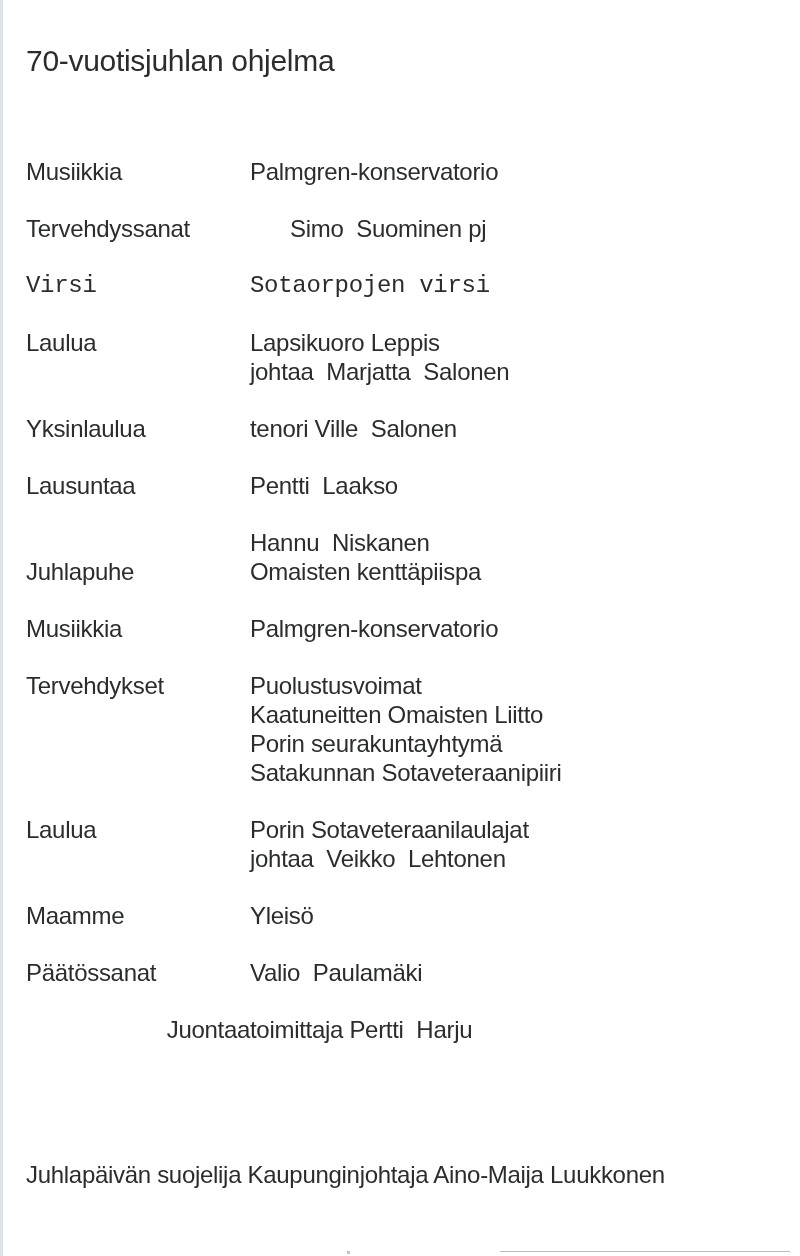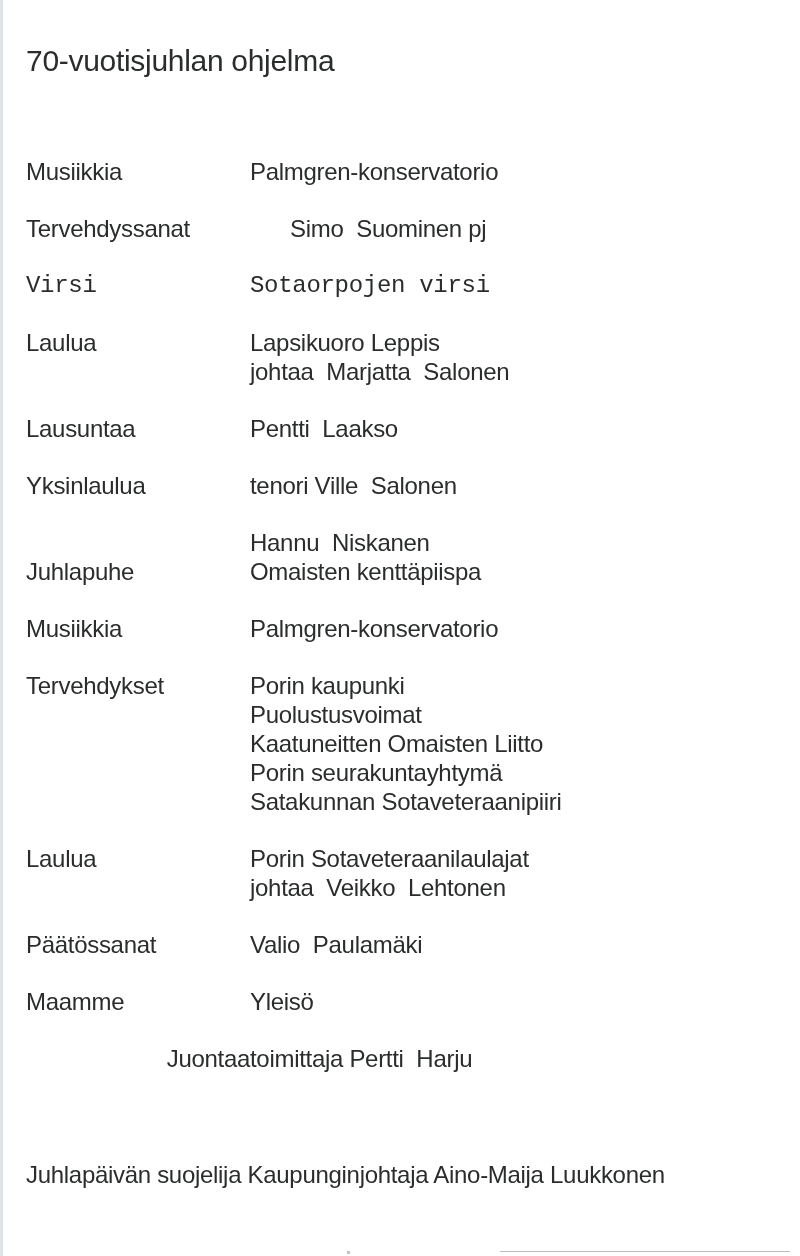--- a/index.html
+++ b/index.html
@@ -105,71 +105,70 @@
       </div>
     </div>
     <div class="row" style="margin-bottom: 28px;">
       <div class="label">Laulua</div>
       <div class="values">
         <span>Lapsikuoro Leppis</span>
         <span>johtaa  Marjatta  Salonen</span>
       </div>
     </div>
     <div class="row" style="margin-bottom: 28px;">
+      <div class="label">Yksinlaulua</div>
+      <div class="values">
+        <span>tenori Ville  Salonen</span>
+      </div>
+    </div>
+    <div class="row" style="margin-bottom: 28px;">
       <div class="label">Lausuntaa</div>
       <div class="values">
         <span>Pentti  Laakso</span>
-      </div>
-    </div>
-    <div class="row" style="margin-bottom: 28px;">
-      <div class="label">Yksinlaulua</div>
-      <div class="values">
-        <span>tenori Ville  Salonen</span>
       </div>
     </div>
     <div class="row" style="margin-bottom: 28px; align-items: flex-end;">
       <div class="label">Juhlapuhe</div>
       <div class="values">
         <span>Hannu  Niskanen</span>
         <span>Omaisten kenttäpiispa</span>
       </div>
     </div>
     <div class="row" style="margin-bottom: 28px;">
       <div class="label">Musiikkia</div>
       <div class="values">
         <span>Palmgren-konservatorio</span>
       </div>
     </div>
     <div class="row" style="margin-bottom: 28px;">
       <div class="label">Tervehdykset</div>
       <div class="values">
-        <span>Porin kaupunki</span>
         <span>Puolustusvoimat</span>
         <span>Kaatuneitten Omaisten Liitto</span>
         <span>Porin seurakuntayhtymä</span>
         <span>Satakunnan Sotaveteraanipiiri</span>
       </div>
     </div>
     <div class="row" style="margin-bottom: 28px;">
       <div class="label">Laulua</div>
       <div class="values">
         <span>Porin Sotaveteraanilaulajat</span>
         <span>johtaa  Veikko  Lehtonen</span>
       </div>
     </div>
     <div class="row" style="margin-bottom: 28px;">
+      <div class="label">Maamme</div>
+      <div class="values">
+        <span>Yleisö</span>
+      </div>
+    </div>
+    <div class="row" style="margin-bottom: 28px;">
       <div class="label">Päätössanat</div>
       <div class="values">
         <span>Valio  Paulamäki</span>
-      </div>
-    </div>
-    <div class="row" style="margin-bottom: 28px;">
-      <div class="label">Maamme</div>
-      <div class="values">
-        <span>Yleisö</span>
       </div>
     </div>
     <div class="row" style="margin-bottom: 0px; text-align: right;">
       <div class="label">Juontaa</div>
       <div class="values">
         <span>toimittaja Pertti  Harju</span>
       </div>
     </div>
   </div>
 

